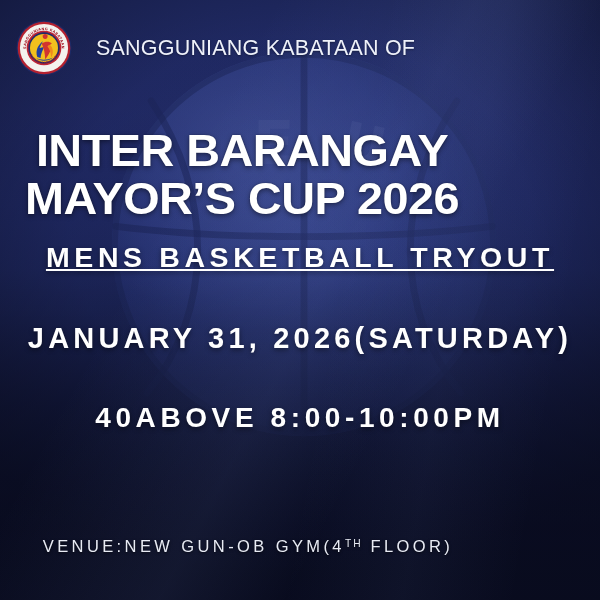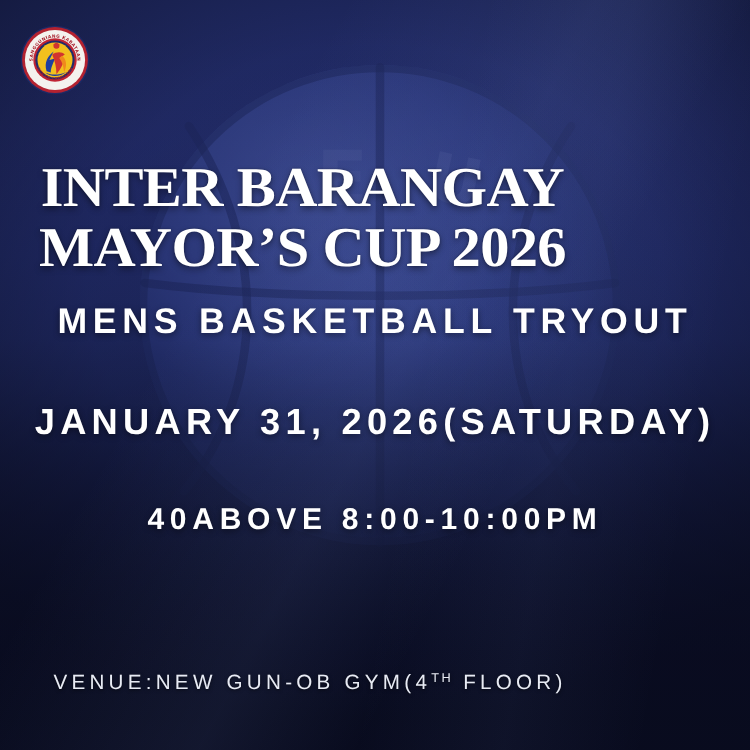--- a/index.html
+++ b/index.html
@@ -115,21 +115,21 @@
   .org div { white-space: nowrap; }
 
   
   .title {
     position: absolute;
     left: 0;
     top: 128px;
     width: 484px;
     text-align: center;
     color: #ffffff;
-    font-family: Liberation Serif, serif;
+    font-family: Liberation Sans, sans-serif;
     font-weight: 700;
     font-size: 45px;
     line-height: 1.0;
     letter-spacing: -0.5px;
     text-shadow:
       0 2px 5px rgba(0,0,0,0.42),
       0 0 2px rgba(0,0,0,0.30);
   }
   .title div {
     transform: scaleX(1.04);
@@ -144,30 +144,31 @@
     text-align: center;
     color: #ffffff;
     font-weight: 700;
     text-shadow: 0 2px 5px rgba(0,0,0,0.45);
     white-space: nowrap;
   }
   .sub1 {
     top: 241px;
     font-size: 28.5px;
     letter-spacing: 4.6px;
+    text-decoration: underline;
   }
   .sub2 {
     top: 322px;
     font-size: 29px;
     letter-spacing: 4.2px;
     text-align: center;
   }
   .sub3 {
     top: 402px;
-    font-size: 24px;
+    font-size: 28px;
     letter-spacing: 4.6px;
   }
 
   .venue {
     position: absolute;
     left: 0;
     top: 537px;
     width: 496px;
     text-align: center;
     color: #e8ebf4;
@@ -249,20 +250,21 @@
           <text font-family="DejaVu Sans, sans-serif" font-size="6.2" font-weight="700" fill="#a51d2b" letter-spacing="0.6">
             <textPath href="#arcTop" startOffset="50%" text-anchor="middle">SANGGUNIANG KABATAAN</textPath>
           </text>
           <text font-family="DejaVu Sans, sans-serif" font-size="5" font-weight="700" fill="#a51d2b" letter-spacing="0.5">
             <textPath href="#arcBot" startOffset="50%" text-anchor="middle">GUN-OB LAPU-LAPU</textPath>
           </text>
         </svg>
       </div>
 
       <div class="org">
+        <div>SANGGUNIANG KABATAAN OF</div>
       </div>
     </div>
 
     <div class="title">
       <div class="l1">INTER BARANGAY</div>
       <div class="l2">MAYOR’S CUP 2026</div>
     </div>
 
     <div class="line sub1">MENS BASKETBALL TRYOUT</div>
     <div class="line sub2">JANUARY 31, 2026(SATURDAY)</div>

